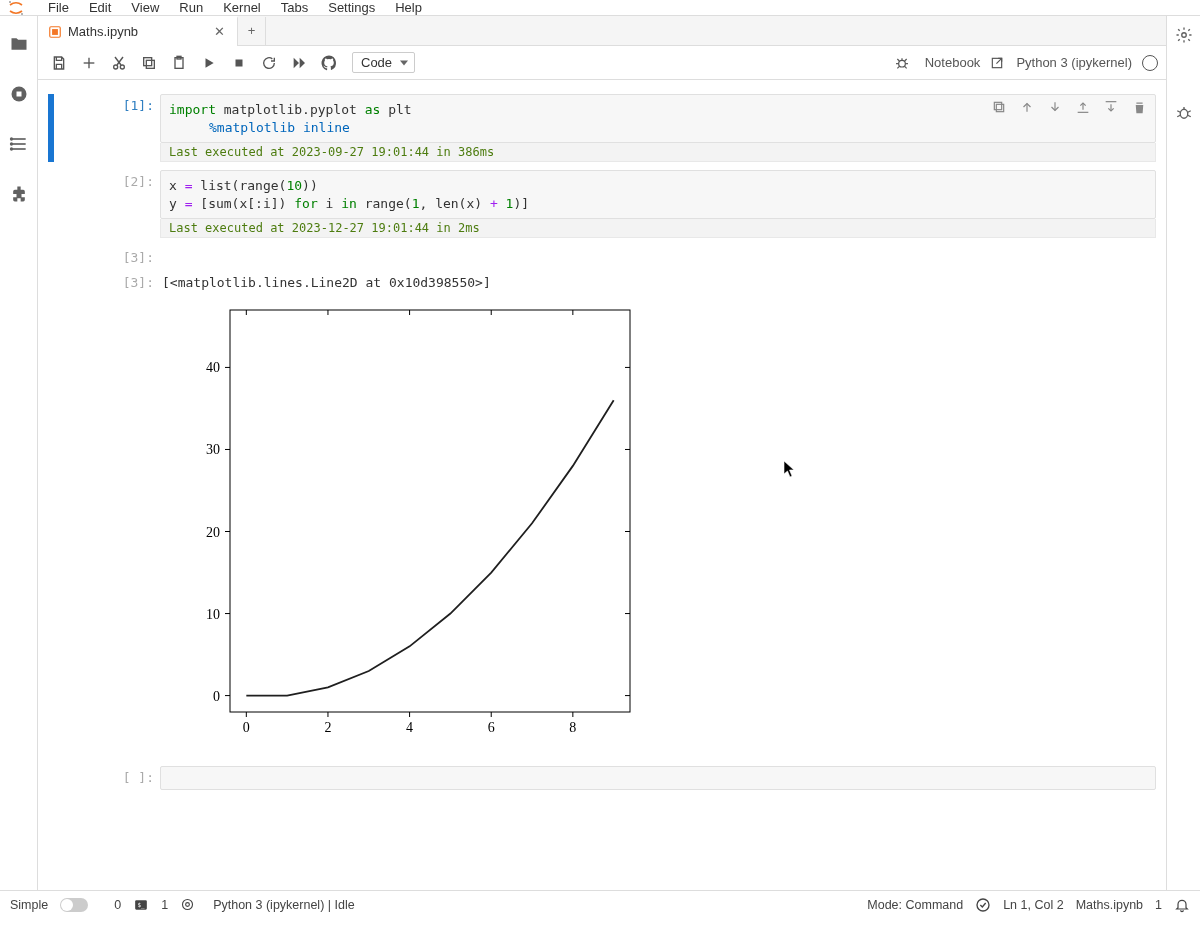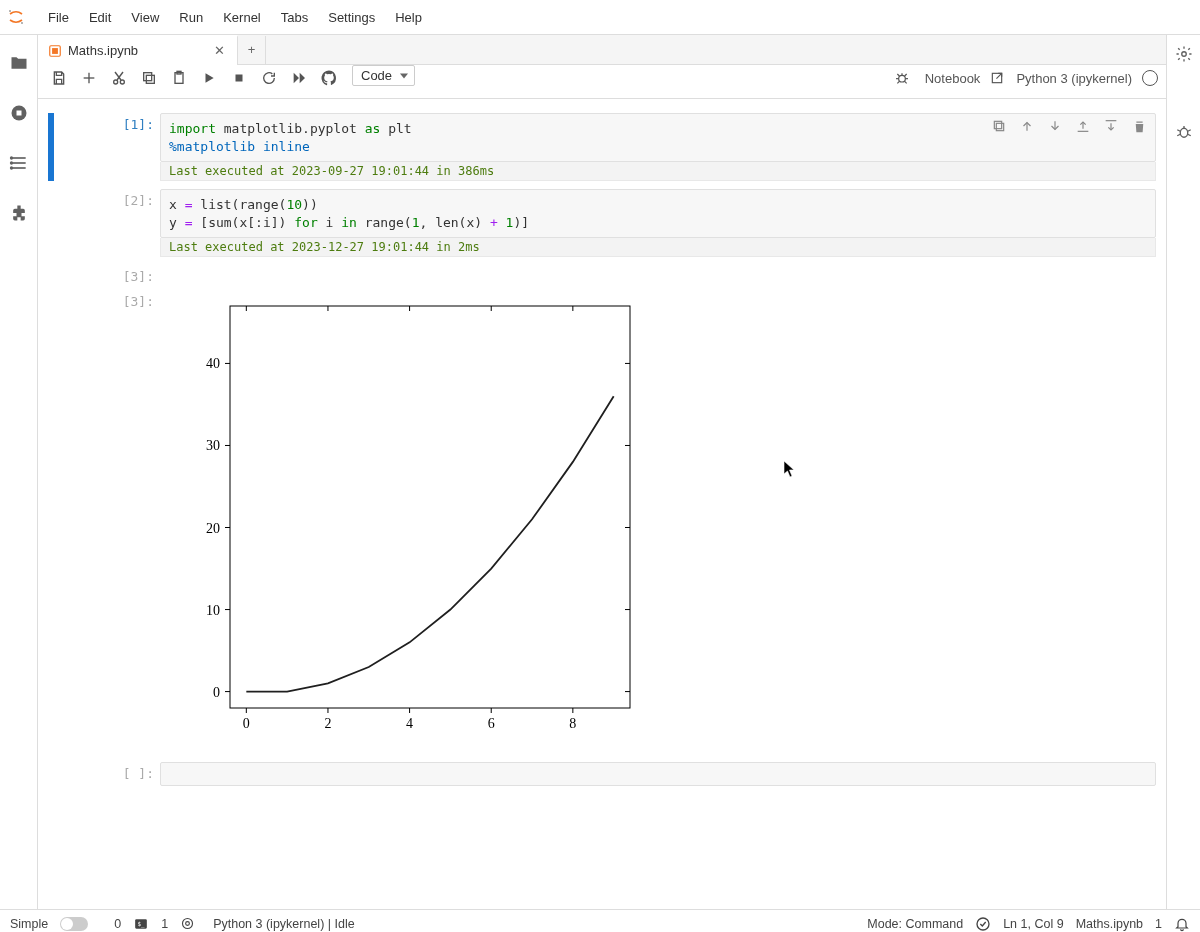--- a/index.html
+++ b/index.html
@@ -1,32 +1,32 @@
 <!DOCTYPE html>
 <html><head>
 <meta charset="utf-8">
 <style>
 * { box-sizing: border-box; margin: 0; padding: 0; }
 body { font-family: -apple-system, BlinkMacSystemFont, "Segoe UI", Helvetica, Arial, sans-serif; font-size: 13px; color: #333; background: #fff; width: 1200px; height: 932px; overflow: hidden; position: relative; }
-.menubar { display: flex; align-items: center; height: 35px; border-bottom: 1px solid #ddd; padding: 0 6px; }
+.menubar { display: flex; align-items: center; height: 16px; border-bottom: 1px solid #ddd; padding: 0 6px; }
 .logo { width: 20px; height: 20px; margin-right: 12px; display:flex;align-items:center;justify-content:center;}
 .menubar-item { padding: 4px 10px; cursor: pointer; }
 .main { display: flex; height: calc(100% - 30px - 28px); }
 .left-sidebar { width: 38px; border-right: 1px solid #ddd; display: flex; flex-direction: column; align-items: center; padding-top: 18px; gap: 30px; background:#fff;}
 .left-sidebar .sb-icon { width: 20px; height: 20px; cursor: pointer; color: #616161; }
 .right-sidebar { width: 34px; border-left: 1px solid #ddd; display: flex; flex-direction: column; align-items: center; padding-top: 10px; gap: 30px;}
 .right-sidebar .sb-icon { width: 18px; height: 18px; cursor: pointer; color:#616161;}
 .content { flex: 1; display: flex; flex-direction: column; min-width: 0; }
 .tabbar { display: flex; align-items: center; height: 30px; border-bottom: 1px solid #ddd; background: #f5f5f5; }
 .tab { display: flex; align-items: center; height: 30px; padding: 0 8px 0 10px; background: #fff; border-right: 1px solid #ddd; border-top: 2px solid transparent; gap: 6px; min-width: 200px; position:relative;}
 .tab.active { border-top: 2px solid transparent; }
 .tab-icon { width: 14px; height: 14px; }
 .tab-close { margin-left: auto; cursor: pointer; color:#666; padding:0 4px;}
 .tab-add { width: 28px; height: 28px; display: flex; align-items: center; justify-content: center; cursor: pointer; color:#666; border-right:1px solid #ddd;}
-.toolbar { display: flex; align-items: flex-start; height: 34px; border-bottom: 1px solid #ddd; padding: 0 8px; gap: 4px; }
+.toolbar { display: flex; align-items: center; height: 34px; border-bottom: 1px solid #ddd; padding: 0 8px; gap: 4px; }
 .tb-btn { width: 26px; height: 26px; display: flex; align-items: center; justify-content: center; cursor: pointer; border-radius: 2px; color:#555;}
 .tb-sep { flex: 1; }
 .cell-type-select { border: 1px solid #ccc; padding: 2px 22px 2px 8px; background: #fff; cursor: pointer; position: relative; margin-left: 6px; font-size: 13px; border-radius:2px;}
 .cell-type-select::after { content: ""; position: absolute; right: 6px; top: 50%; width: 0; height: 0; border-left: 4px solid transparent; border-right: 4px solid transparent; border-top: 5px solid #666; transform: translateY(-50%);}
 .kernel-area { display:flex; align-items:center; gap:10px; color:#555;}
 .kernel-status-circle { width: 16px; height: 16px; border: 1.5px solid #555; border-radius: 50%; }
 .notebook { flex: 1; overflow: auto; padding: 8px 0 20px 0; background:#fff;}
 .cell-row { display: flex; padding: 2px 10px 0 0; position: relative; }
 .cell-gutter { width: 52px; flex-shrink:0; position:relative;}
 .cell-select-bar { position:absolute; left:10px; top:0; bottom:0; width:6px; background:#1976d2;}
@@ -39,21 +39,21 @@
 .cell-toolbar { position:absolute; top:4px; right:16px; display:flex; gap:6px;}
 .cell-toolbar .ct-btn { width:22px; height:22px; display:flex;align-items:center;justify-content:center;color:#888; cursor:pointer;}
 .plot { margin: 6px 0 0 20px; }
 .statusbar { height: 28px; border-top: 1px solid #ddd; display: flex; align-items: center; padding: 0 10px; font-size: 12.5px; color: #444; gap: 12px; background:#fff;}
 .statusbar .sp { flex:1;}
 .toggle { width: 28px; height: 14px; background: #ccc; border-radius: 7px; position: relative; cursor:pointer;}
 .toggle::after { content:""; position:absolute; left:1px; top:1px; width:12px; height:12px; background:#fff; border-radius:50%;}
 .kw-green { color: #008000; font-weight: normal; }
 .num-green { color: #008000; }
 .op { color: #a020f0; }
-.fn-blue { color:#0066bb;}
+.fn-blue { color:#0066bb;margin-left:40px;}
 svg { display:block; }
 .empty-input { background:#f7f7f7; border:1px solid #e0e0e0; height:24px; border-radius:2px;}
 .cursor-arrow { position:absolute; left:783px; top:460px; pointer-events:none;}
 </style>
 </head>
 <body>
 
 <div class="menubar">
   <span class="logo">
     <svg width="18" height="18" viewBox="0 0 24 24">
@@ -270,20 +270,21 @@
 
       <div class="cell-row" style="margin-top:6px;">
         <div class="cell-gutter"></div>
         <div class="cell-prompt grey">[3]:</div>
       </div>
 
       <div class="cell-row" style="margin-top:4px;">
         <div class="cell-gutter"></div>
         <div class="cell-prompt grey">[3]:</div>
         <div class="cell-body">
+          <div class="output-text">[&lt;matplotlib.lines.Line2D at 0x10d398550&gt;]</div>
 
           <div class="plot">
             <svg id="chart-svg" width="460" height="450" viewBox="0 0 460 450">
                 <rect x="50" y="10" width="400" height="402" fill="none" stroke="#000" stroke-width="1"></rect>
                 <line x1="66.3265306122449" y1="412" x2="66.3265306122449" y2="417" stroke="#000"></line>
                 <line x1="66.3265306122449" y1="10" x2="66.3265306122449" y2="15" stroke="#000"></line>
                 <text x="66.3265306122449" y="432" text-anchor="middle" font-family="serif" font-size="14">0</text>
                 <line x1="147.95918367346937" y1="412" x2="147.95918367346937" y2="417" stroke="#000"></line>
                 <line x1="147.95918367346937" y1="10" x2="147.95918367346937" y2="15" stroke="#000"></line>
                 <text x="147.95918367346937" y="432" text-anchor="middle" font-family="serif" font-size="14">2</text>
@@ -367,21 +368,21 @@
     </span>
   <span style="margin-left:6px;">Python 3 (ipykernel) | Idle</span>
   <span class="sp"></span>
   <span>Mode: Command</span>
   <span>
       <svg width="16" height="16" viewBox="0 0 24 24" fill="none" stroke="#444" stroke-width="2">
         <circle cx="12" cy="12" r="9"></circle>
         <path d="M8 12l3 3 5-6"></path>
       </svg>
     </span>
-  <span>Ln 1, Col 9</span>
+  <span>Ln 1, Col 2</span>
   <span>Maths.ipynb</span>
   <span>1</span>
   <span>
       <svg width="16" height="16" viewBox="0 0 24 24" fill="none" stroke="#444" stroke-width="1.8">
         <path d="M6 16V11a6 6 0 1112 0v5l2 2H4z"></path>
         <path d="M10 20a2 2 0 004 0"></path>
       </svg>
     </span>
 </div>
 

